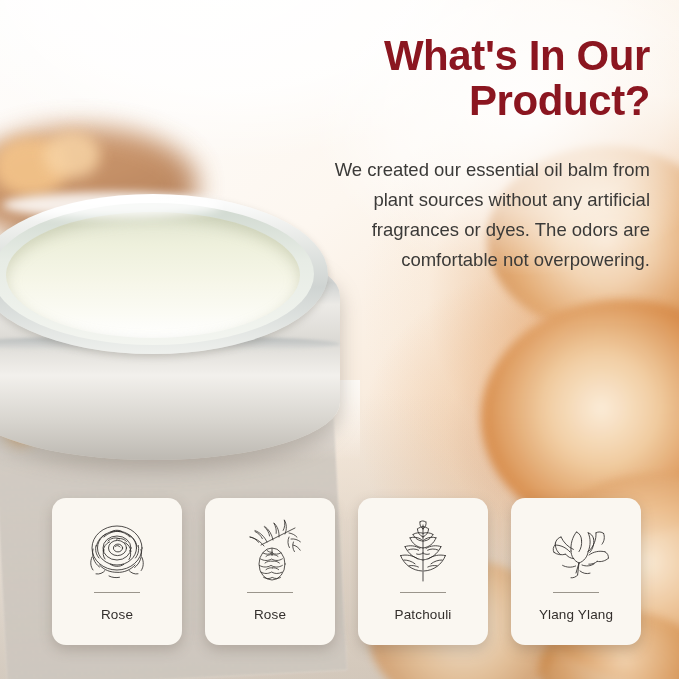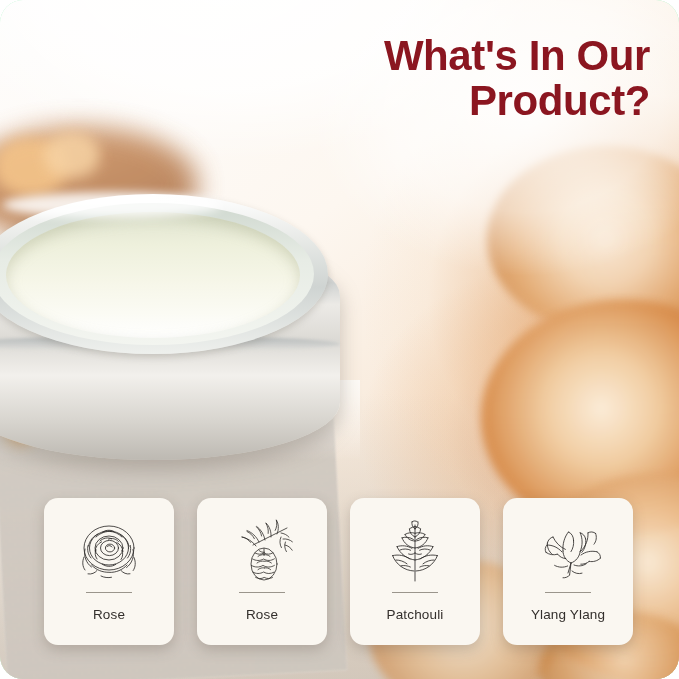--- a/index.html
+++ b/index.html
@@ -10,21 +10,20 @@
   body {
     font-family: "Liberation Sans", sans-serif;
   }
 
   .infographic {
     position: relative;
     width: 679px;
     height: 679px;
     overflow: hidden;
     background: #86efac;
-    border-radius: 23px;
   }
 
   
   .photo-bg {
     position: absolute;
     inset: 0;
     background:
       
       radial-gradient(ellipse 420px 260px at 34% -4%, rgba(255,255,255,0.98) 0%, rgba(255,255,255,0.80) 45%, rgba(255,255,255,0) 72%),
       
@@ -205,21 +204,21 @@
     margin: 31px 0 0 0;
     font-size: 18.5px;
     line-height: 1.62;
     color: #3b3a38;
     font-weight: normal;
   }
 
   
   .cards {
     position: absolute;
-    left: 44px;
+    left: 52px;
     top: 498px;
     display: flex;
     gap: 23px;
     justify-content: flex-end;
   }
   .card {
     width: 130px;
     height: 147px;
     border-radius: 14px;
     background: #faf7f1;
@@ -278,20 +277,21 @@
       <div class="tin-inner-ring"></div>
       <div class="balm"></div>
       <div class="tin-gloss"></div>
     </div>
 
     <div class="text-haze"></div>
   </div>
 
   <div class="copy">
     <h1 class="headline">What's In Our Product?</h1>
+    <p class="body-copy">We created our essential oil balm from plant sources without any artificial fragrances or dyes. The odors are comfortable not overpowering.</p>
   </div>
 
   <div class="cards">
 
     <div class="card">
       <div class="card-art">
         <svg width="74" height="70" viewBox="0 0 74 70" fill="none" stroke="#2e2c2a" stroke-width="0.85" stroke-linecap="round" stroke-linejoin="round">
           <ellipse cx="37" cy="33" rx="25" ry="22"></ellipse>
           <ellipse cx="37" cy="33" rx="19.5" ry="17"></ellipse>
           <ellipse cx="37" cy="33" rx="14" ry="12"></ellipse>

